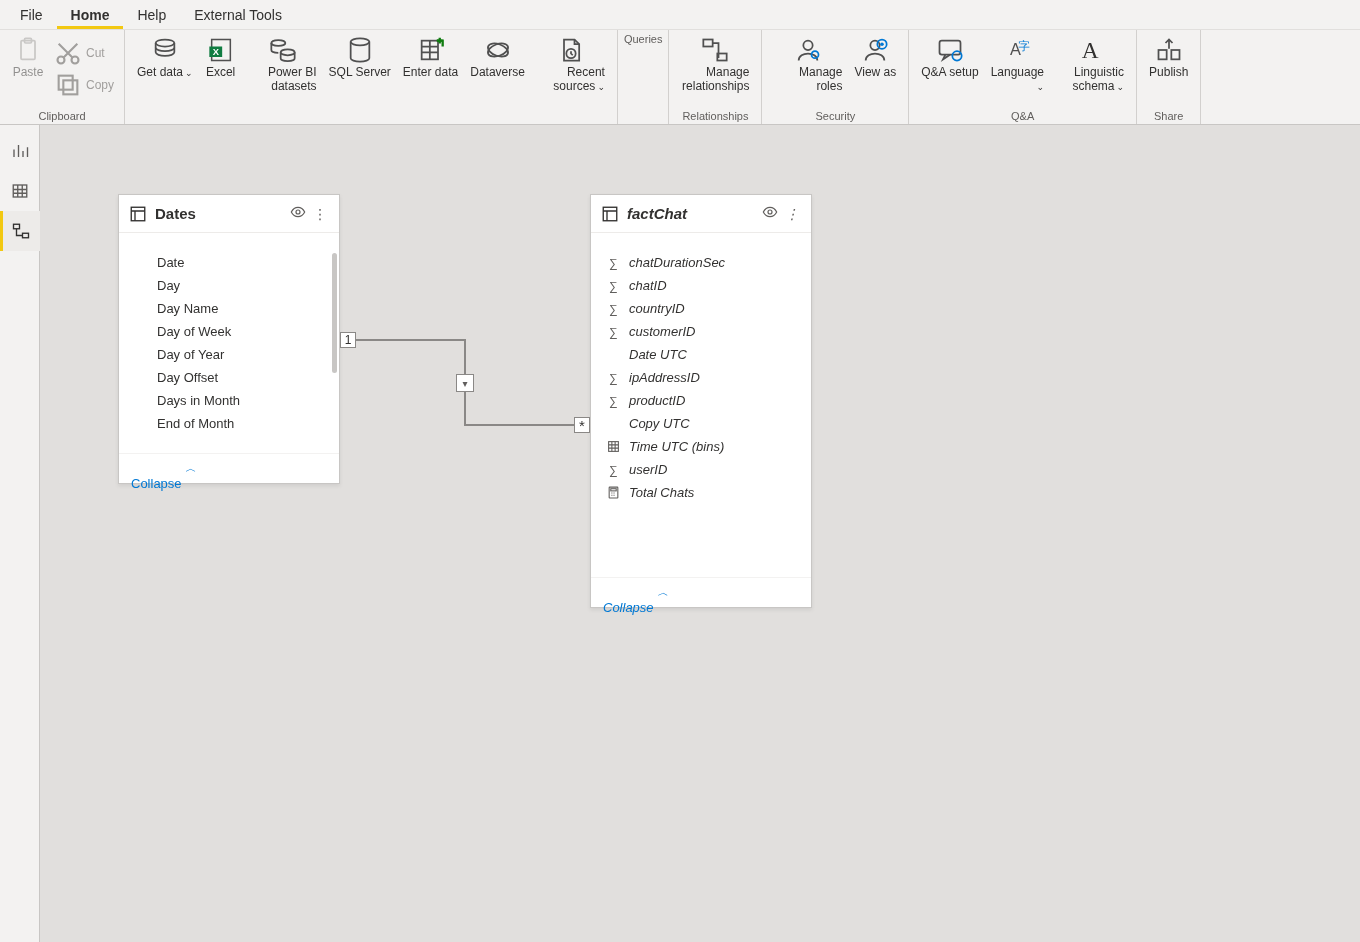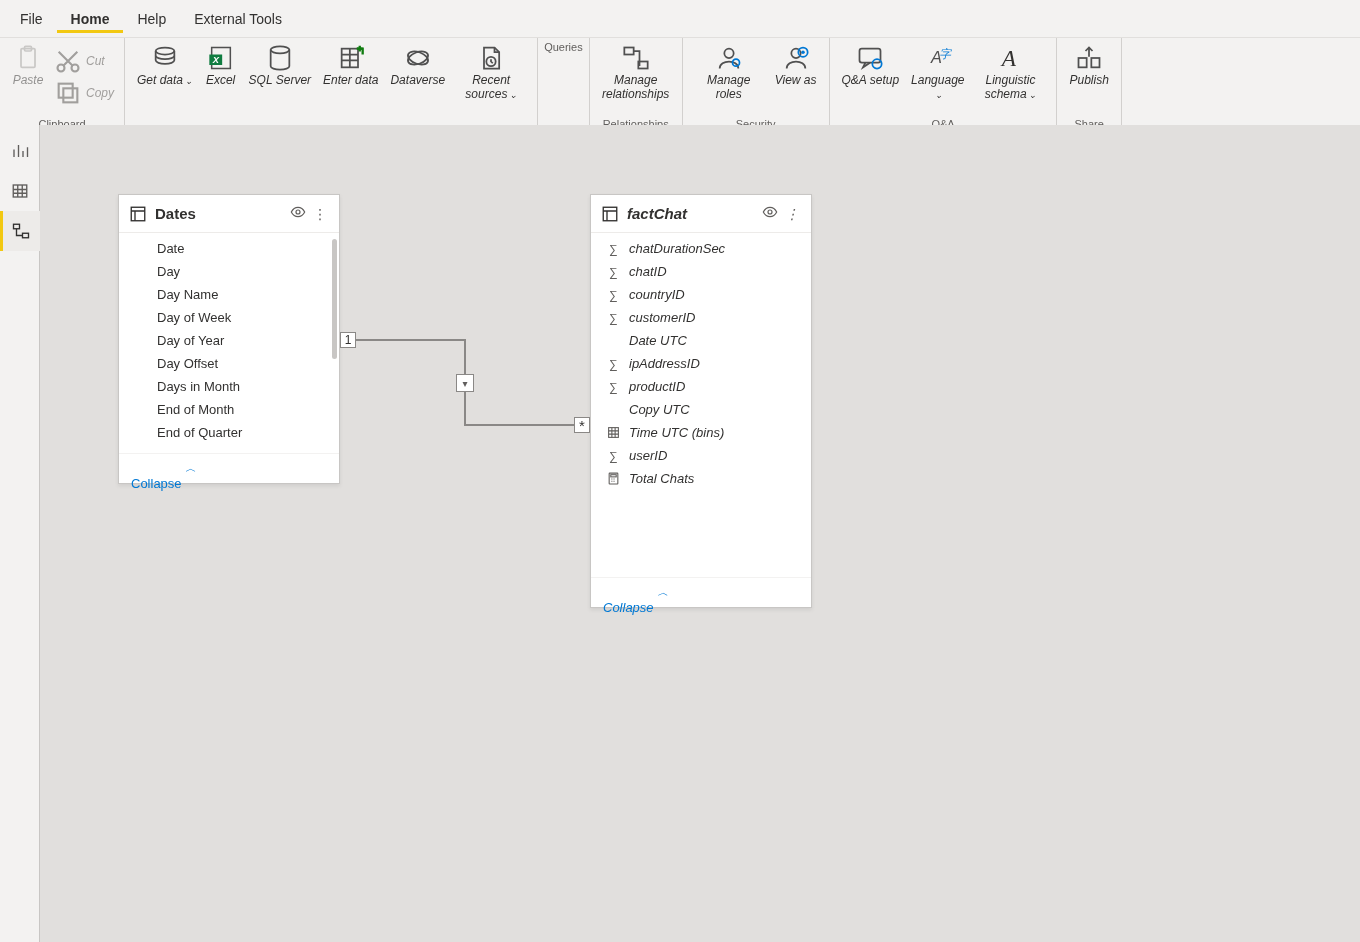--- a/index.html
+++ b/index.html
@@ -1,45 +1,45 @@
 <!DOCTYPE html>
 <html><head>
 <meta charset="utf-8">
 <style>
 * { box-sizing: border-box; margin: 0; padding: 0; }
 body { font-family: "Segoe UI", Arial, sans-serif; font-size: 13px; background: #f3f2f1; color: #323130; width: 1360px; height: 942px; overflow: hidden; }
 
 
-.menubar { height: 38px; background: #f3f2f1; display: flex; align-items: center; padding: 0 6px; border-bottom: 1px solid #e1dfdd; }
+.menubar { height: 30px; background: #f3f2f1; display: flex; align-items: center; padding: 0 6px; border-bottom: 1px solid #e1dfdd; }
 .menubar .menu-item { padding: 6px 14px; font-size: 14px; cursor: default; }
 .menubar .menu-item.active { font-weight: 600; border-bottom: 3px solid #f2c811; padding-bottom: 3px; }
 
 
 .ribbon { height: 95px; background: #f3f2f1; display: flex; border-bottom: 1px solid #c8c6c4; }
 .ribbon-group { display: flex; flex-direction: column; border-right: 1px solid #d2d0ce; padding: 2px 6px 0 6px; }
 .ribbon-group-items { display: flex; flex: 1; align-items: flex-start; }
-.ribbon-btn { display: flex; flex-direction: column; align-items: center; justify-content: flex-start; padding: 4px 6px; min-width: 44px; max-width: 80px; font-size: 12px; text-align: center; line-height: 1.15; cursor: default; font-style: italic; }
+.ribbon-btn { display: flex; flex-direction: column; align-items: center; justify-content: flex-start; padding: 4px 6px; min-width: 44px; max-width: 80px; font-size: 12px; text-align: right; line-height: 1.15; cursor: default; }
 .ribbon-btn.small { flex-direction: row; min-width: 0; max-width: none; padding: 1px 4px; align-items:center; font-size:12px; color:#a19f9d;}
 .ribbon-btn.small svg { margin-right:4px;}
 .ribbon-btn svg { width: 28px; height: 28px; margin-bottom: 2px; }
 .ribbon-btn .lbl { white-space: normal; }
 .ribbon-btn .chev { font-size: 9px; margin-left: 2px; }
 .ribbon-group-label { text-align: center; font-size: 11px; color: #605e5c; padding: 1px 0 2px 0; }
 .clipboard-stack { display:flex; flex-direction:column; justify-content:center; padding-top:6px;}
 
 
 .left-rail { position: absolute; top: 125px; left: 0; width: 40px; height: calc(100% - 125px); background: #f3f2f1; border-right: 1px solid #c8c6c4; display: flex; flex-direction: column; align-items: center; padding-top: 6px; }
 .rail-btn { width: 40px; height: 40px; display: flex; align-items: center; justify-content: center; cursor: default; }
 .rail-btn.active { border-left: 3px solid #f2c811; background: #edebe9; }
 .rail-btn svg { width: 18px; height: 18px; }
 
 
 .canvas { position: absolute; top: 125px; left: 40px; right: 0; bottom: 0; background: #e1dfdd; }
 
-.table-card { position: absolute; background: #fff; border: 1px solid #c8c6c4; box-shadow: 0 2px 4px rgba(0,0,0,0.08); width: 222px; display: flex; flex-direction: column; }
+.table-card { position: absolute; background: #fff; border: 1px solid #c8c6c4; box-shadow: 0 2px 4px rgba(0,0,0,0.08); width: 222px; display: flex; flex-direction: column; gap: 14px; }
 .table-card .hdr { height: 38px; display: flex; align-items: center; padding: 0 10px; border-bottom: 1px solid #edebe9; }
 .table-card .hdr .ticon { width: 18px; height: 18px; margin-right: 8px; }
 .table-card .hdr .title { font-weight: 600; font-size: 15px; flex: 1; }
 .table-card .hdr .hact { width: 18px; text-align: center; color: #605e5c; font-size: 14px; margin-left: 4px; cursor: default; }
 .table-card .fields { flex: 1; overflow: hidden; padding: 4px 0; }
 .field-row { display: flex; align-items: center; height: 23px; padding: 0 10px 0 14px; font-size: 13px; }
 .field-row .ficon { width: 16px; height: 16px; margin-right: 8px; display:flex; align-items:center; justify-content:center; color:#605e5c; font-size:12px;}
 .field-row .ficon.spacer { width: 16px; }
 .table-card .ftr { height: 30px; display: flex; align-items: center; padding: 0 12px; border-top: 1px solid #f3f2f1; }
 .table-card .ftr .collapse { color: #0078d4; font-size: 13px; cursor: default; margin-top: 30px; }
@@ -106,20 +106,29 @@
       <div class="ribbon-btn">
         <svg viewBox="0 0 24 24">
             <rect x="4" y="3" width="16" height="18" fill="none" stroke="#505050" stroke-width="1.3"></rect>
             <rect x="2" y="9" width="11" height="9" fill="#107c41"></rect>
             <text x="7.5" y="16" text-anchor="middle" fill="#fff" font-size="8" font-weight="bold">X</text>
           </svg>
         <span class="lbl">Excel</span>
       </div>
       <div class="ribbon-btn">
         <svg viewBox="0 0 24 24" fill="none" stroke="#505050" stroke-width="1.5">
+            <ellipse cx="8" cy="6" rx="6" ry="2.5"></ellipse>
+            <path d="M2 6v6c0 1.4 2.7 2.5 6 2.5"></path>
+            <ellipse cx="16" cy="14" rx="6" ry="2.5"></ellipse>
+            <path d="M10 14v5c0 1.4 2.7 2.5 6 2.5s6-1.1 6-2.5v-5"></path>
+          </svg>
+        <span class="lbl">Power BI datasets</span>
+      </div>
+      <div class="ribbon-btn">
+        <svg viewBox="0 0 24 24" fill="none" stroke="#505050" stroke-width="1.5">
             <ellipse cx="12" cy="5" rx="8" ry="3"></ellipse>
             <path d="M4 5v14c0 1.7 3.6 3 8 3s8-1.3 8-3V5"></path>
           </svg>
         <span class="lbl">SQL Server</span>
       </div>
       <div class="ribbon-btn">
         <svg viewBox="0 0 24 24" fill="none" stroke="#505050" stroke-width="1.5">
             <rect x="4" y="4" width="14" height="16"></rect>
             <path d="M4 9h14M4 14h14M11 4v16"></path>
             <path d="M17 4 L22 4 L22 9" stroke="#107c10" stroke-width="2"></path>

